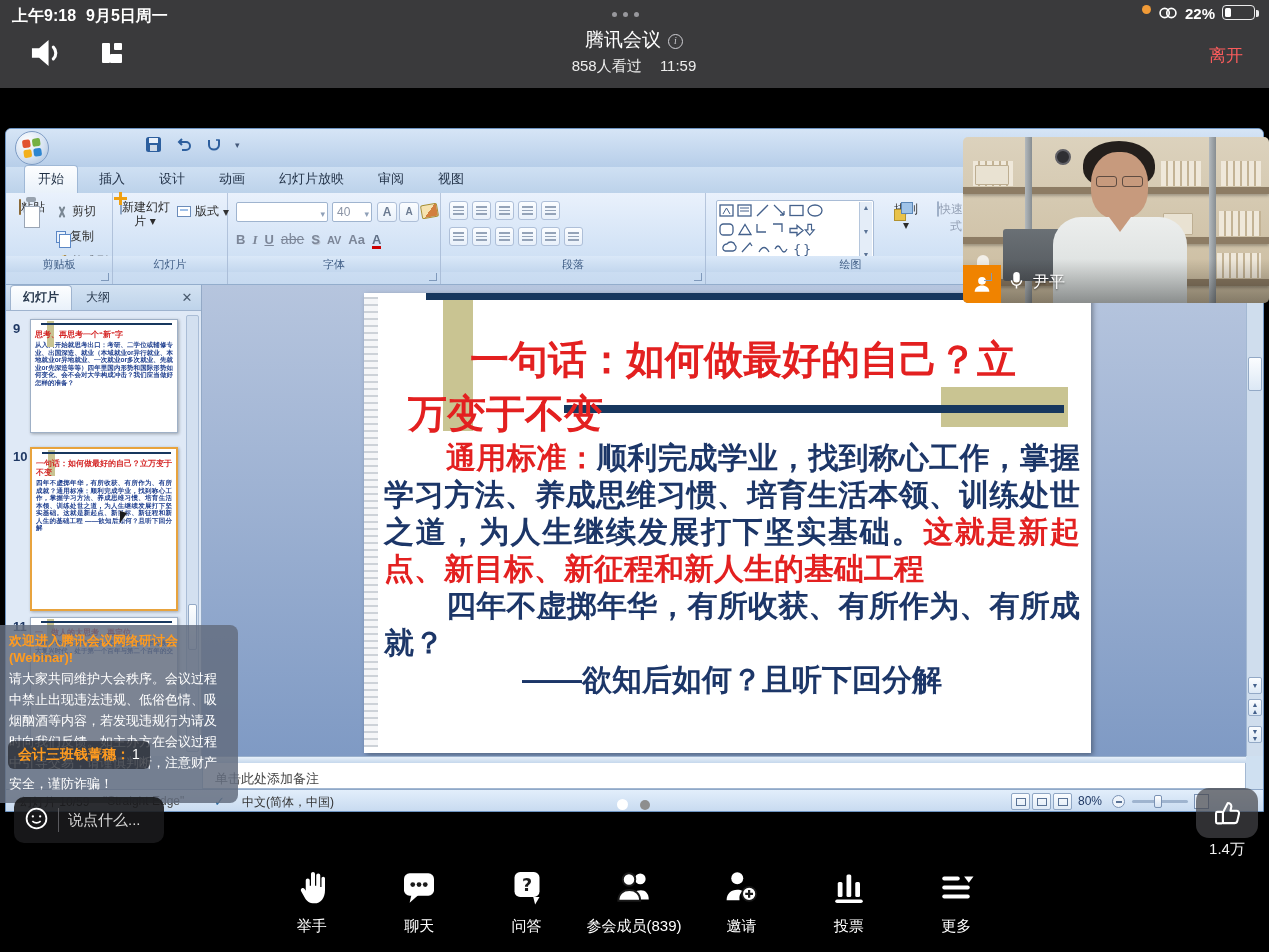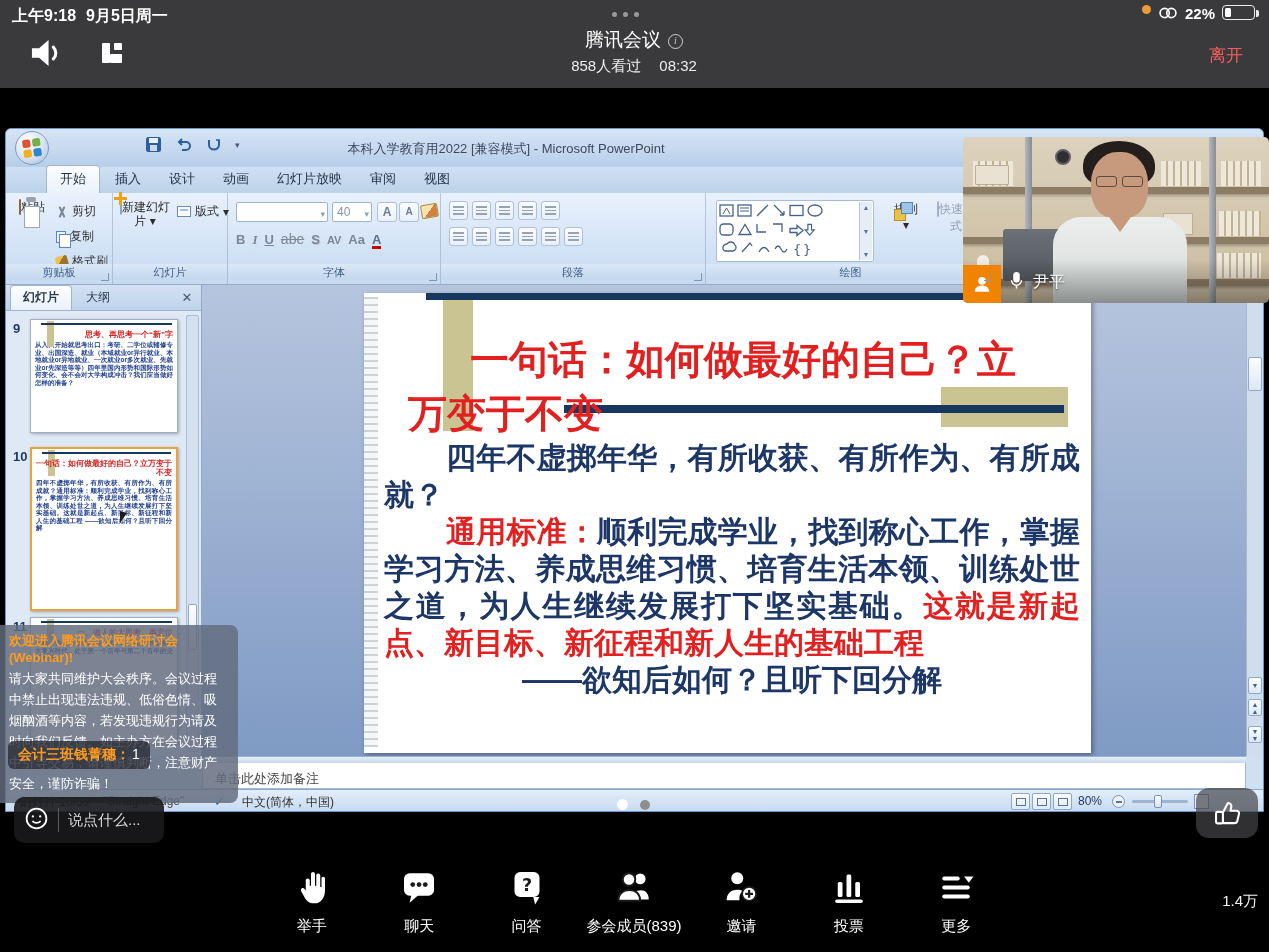--- a/index.html
+++ b/index.html
@@ -33,28 +33,28 @@
 .office-btn{position:absolute;left:9px;top:2px;width:34px;height:34px;border-radius:50%;background:radial-gradient(circle at 35% 30%,#fff,#d7e3f2 55%,#9fb9d8);border:1px solid #7e9cc4;display:grid;place-items:center}
 .office-logo{width:18px;height:18px;display:grid;grid-template-columns:1fr 1fr;gap:2px;transform:rotate(-8deg)}
 .office-logo i{border-radius:2px}
 .ol1{background:#e1512e}.ol2{background:#76b043}.ol3{background:#f3b01c}.ol4{background:#2e86d0}
 .qat{position:absolute;left:140px;top:8px;display:flex;gap:14px;align-items:center}
 .ic-disk{width:15px;height:15px;background:#2d5f9e;border-radius:2.5px;position:relative}
 .ic-disk::before{content:"";position:absolute;left:3px;top:1px;width:9px;height:5px;background:#e8f0fa}
 .ic-disk::after{content:"";position:absolute;left:4px;bottom:1px;width:7px;height:6px;background:#cdd9e8}
 .qat-caret{color:#44597a;font-size:9px}
 .ppt-title{position:absolute;left:180px;top:11px;width:640px;text-align:center;font-size:13px;color:#3c4a5c;white-space:nowrap;overflow:hidden}
-.tabrow{position:absolute;left:0;top:38px;right:0;height:26px;background:linear-gradient(#cfe0f3,#bcd2ea);display:flex;align-items:flex-end;padding-left:40px;gap:2px}
+.tabrow{position:absolute;left:0;top:38px;right:0;height:26px;background:linear-gradient(#cfe0f3,#bcd2ea);display:flex;align-items:flex-end;padding-left:18px;gap:8px}
 .rtab{padding:4px 13px 5px;font-size:13px;color:#1f2f45;border-radius:4px 4px 0 0}
 .rtab.active{background:linear-gradient(#fdfeff,#e9f1fa);border:1px solid #9fb8d6;border-bottom:none}
 
 
 .ribbon{position:absolute;left:0;top:64px;right:0;height:92px;background:linear-gradient(#e9f1fc,#d3e3f6 60%,#c7daf0);border-bottom:1px solid #93adcc;display:flex}
 .rgroup{position:relative;height:100%;border-right:1px solid rgba(150,170,200,.6)}
-.rg-label{position:absolute;left:0;right:0;bottom:4px;height:16px;text-align:center;font-size:11px;line-height:16px;color:#3f5d85;background:linear-gradient(#dae8f8,#c3d7ee)}
+.rg-label{position:absolute;left:0;right:0;bottom:12px;height:16px;text-align:center;font-size:11px;line-height:16px;color:#3f5d85;background:linear-gradient(#dae8f8,#c3d7ee)}
 .dlg{position:absolute;right:3px;bottom:3px;width:8px;height:8px;border-right:1.5px solid #7f99bb;border-bottom:1.5px solid #7f99bb;z-index:2}
 .g-clip{width:107px}.g-slides{width:115px}.g-font{width:213px}.g-para{width:265px}.g-draw{width:290px}
 .g-rest{flex:1;border-right:none}
 .bigbtn{position:absolute;text-align:center;font-size:12px;color:#2b2b2b;line-height:14px}
 .ic-paste{position:relative;width:24px;height:30px;margin:0 auto 2px;background:#c89d5f;border:1px solid #8a6a3a;border-radius:3px}
 .ic-paste::before{content:"";position:absolute;left:4px;top:6px;width:14px;height:20px;background:#fff;border:1px solid #9aa5b5}
 .ic-paste::after{content:"";position:absolute;left:6px;top:-3px;width:10px;height:5px;background:#98a2ae;border-radius:2px}
 .cb-rows{position:absolute;left:50px;top:10px;display:flex;flex-direction:column;gap:8px;font-size:12px;color:#333;white-space:nowrap}
 .cb-rows .row,.sl-rows .row,.pright .row,.shp-rows .row{display:flex;align-items:center;gap:4px}
 .ic-cut{position:relative;width:12px;height:12px}
@@ -109,21 +109,21 @@
 .lp-tab{padding:3px 12px 4px;font-size:12px;color:#2b3b50;border-radius:4px 4px 0 0}
 .lp-tab.active{background:linear-gradient(#fdfeff,#e9f1fa);border:1px solid #9fb4cf;border-bottom:none;font-weight:bold}
 .lp-x{position:absolute;right:6px;top:5px;font-size:13px;color:#4a5a6e;width:16px;text-align:center}
 .thnum{position:absolute;left:7px;font-size:13px;font-weight:bold;color:#1f3864}
 .th-star{position:absolute;left:8px;font-size:9px;color:#6a7a90}
 .thumb{position:absolute;left:24px;width:148px;background:#fff;border:1px solid #9fb0c6;box-shadow:1px 1px 3px rgba(0,0,0,.3);overflow:hidden;padding:7px 4px 2px}
 .thumb.sel{border:2px solid #e8a33d}
 .t9{top:34px;height:114px}.t10{top:162px;height:164px}.t11{top:332px;height:127px}
 .th-top{position:absolute;left:10px;top:3px;right:5px;height:2px;background:#17375e}
 .th-bar{position:absolute;left:16px;top:1px;width:7px;height:26px;background:#c9c492}
-.th-title{position:relative;font-size:8px;font-weight:bold;color:#d42424;text-align:right;line-height:9px;margin:3px 0 2px}
+.th-title{position:relative;font-size:8px;font-weight:bold;color:#d42424;text-align:left;line-height:9px;margin:3px 0 2px}
 .th-body{font-size:6.5px;line-height:7.5px;color:#1f3f8f;font-weight:bold;text-align:justify}
 .th-cursor{position:absolute;left:88px;top:62px;width:0;height:0;border-left:7px solid #1a1a1a;border-bottom:10px solid transparent;border-top:2px solid transparent;filter:drop-shadow(0 0 1px #fff)}
 .lp-sb{position:absolute;right:2px;top:30px;bottom:4px;width:13px;background:#d3e0f0;border:1px solid #aabdd6;border-radius:2px}
 .lp-sb i{position:absolute;left:1px;right:1px;top:288px;height:46px;background:linear-gradient(#fdfefe,#d9e6f4);border:1px solid #93a9c6;border-radius:2px}
 
 
 .canvas{position:absolute;left:196px;top:156px;right:17px;height:471px;background:linear-gradient(#b6c5de,#7f9ac4)}
 .slide{position:absolute;left:162px;top:8px;width:727px;height:460px;background:#fff;box-shadow:2px 2px 5px rgba(0,0,0,.35);overflow:hidden}
 .edge-strip{position:absolute;left:0;top:4px;width:14px;height:450px;background:repeating-linear-gradient(to bottom,#cdd2d8 0 2px,#f5f6f8 2px 7px)}
 .sl-khaki-v{position:absolute;left:79px;top:0;width:30px;height:138px;background:#c9c492}
@@ -185,21 +185,21 @@
 .notice{position:absolute;left:0;top:625px;width:238px;background:rgba(99,109,126,.84);border-radius:0 8px 8px 0;padding:7px 9px 9px;color:#fff}
 .notice-title{font-size:13px;font-weight:bold;color:#ff9b1f;margin-bottom:3px}
 .notice-body{font-size:13px;line-height:21px}
 .chatmsg{position:absolute;left:8px;top:741px;background:rgba(40,44,52,.8);border-radius:6px;padding:5px 10px;font-size:14px;white-space:nowrap}
 .cm-sender{color:#ff9b1f;font-weight:bold}
 .cm-text{color:#fff;margin-left:2px}
 .chatinput{position:absolute;left:14px;top:797px;width:150px;height:46px;background:rgba(26,26,28,.9);border-radius:10px;display:flex;align-items:center;padding:0 10px;gap:9px}
 .ci-div{width:1px;height:24px;background:#5a5a5e}
 .ci-ph{font-size:15px;color:#d6d6d6;white-space:nowrap}
 .likebtn{position:absolute;left:1196px;top:788px;width:62px;height:50px;background:rgba(68,68,72,.7);border-radius:13px;display:grid;place-items:center}
-.likecount{position:absolute;left:1196px;top:892px;width:62px;text-align:right;font-size:15px;color:#f2f2f2}
+.likecount{position:absolute;left:1196px;top:840px;width:62px;text-align:center;font-size:15px;color:#f2f2f2}
 .pdot{position:absolute;border-radius:50%}
 .pd1{left:617px;top:799px;width:11px;height:11px;background:#fff}
 .pd2{left:640px;top:800px;width:10px;height:10px;background:#8e8e8e}
 
 
 .toolbar{position:absolute;left:258px;top:860px;width:752px;height:92px;display:flex}
 .titem{flex:1;display:flex;flex-direction:column;align-items:center;padding-top:6px;gap:9px}
 .ticon{height:42px;display:grid;place-items:center}
 .tlabel{font-size:15px;color:#fff;white-space:nowrap}
 </style>
@@ -227,21 +227,21 @@
           <rect x="6" y="6" width="8" height="20" rx="1"></rect>
           <rect x="14" y="17" width="12" height="9" rx="1"></rect>
           <rect x="18" y="6" width="8" height="7" rx="1"></rect>
         </svg>
     </span>
     <div class="mt-title">
       <span>腾讯会议</span><span class="info-i"></span>
     </div>
     <div class="mt-sub">
       <span>858人看过</span>
-      <span>08:32</span>
+      <span>11:59</span>
     </div>
     <div class="stat-right">
       <i class="rec-dot"></i>
       <span>
         <svg width="20" height="16" viewBox="0 0 24 16" fill="none" stroke="#fff" stroke-width="2">
             <circle cx="8" cy="8" r="5.5"></circle>
             <circle cx="16" cy="8" r="5.5"></circle>
           </svg>
       </span>
       <span class="batt-pct">22%</span>
@@ -267,21 +267,20 @@
         <svg width="17" height="15" viewBox="0 0 17 15" fill="none" stroke="#2d5f9e" stroke-width="2">
             <path d="M4 5h7a4 4 0 010 8H7"></path>
             <path d="M7 2L4 5l3 3"></path>
           </svg>
         <svg width="15" height="15" viewBox="0 0 15 15" fill="none" stroke="#2d5f9e" stroke-width="2">
             <path d="M3 3v5a5 4.5 0 0010 0V3"></path>
             <path d="M10 3l3 0 0 3" stroke-width="1.6"></path>
           </svg>
         <span class="qat-caret">▾</span>
       </span>
-      <div class="ppt-title">本科入学教育用2022 [兼容模式] - Microsoft PowerPoint</div>
     </div>
 
     <div class="tabrow">
       <span class="rtab active">开始</span>
       <span class="rtab">插入</span>
       <span class="rtab">设计</span>
       <span class="rtab">动画</span>
       <span class="rtab">幻灯片放映</span>
       <span class="rtab">审阅</span>
       <span class="rtab">视图</span>
@@ -487,22 +486,22 @@
     <div class="canvas">
       <div class="slide">
         <i class="edge-strip"></i>
         <i class="sl-khaki-v"></i>
         <i class="sl-topline"></i>
         <i class="sl-rule-khaki"></i>
         <i class="sl-rule"></i>
         <div class="sl-t1">一句话：如何做最好的自己？立</div>
         <div class="sl-t2">万变于不变</div>
         <div class="sl-body">
+          <p class="ind"><span class="red">通用标准：</span><span>顺利完成学业，找到称心工作，掌握学习方法、养成思维习惯、培育生活本领、训练处世之道，为人生继续发展打下坚实基础。</span><span class="red">这就是新起点、新目标、新征程和新人生的基础工程</span></p>
           <p class="ind">四年不虚掷年华，有所收获、有所作为、有所成就？</p>
-          <p class="ind"><span class="red">通用标准：</span><span>顺利完成学业，找到称心工作，掌握学习方法、养成思维习惯、培育生活本领、训练处世之道，为人生继续发展打下坚实基础。</span><span class="red">这就是新起点、新目标、新征程和新人生的基础工程</span></p>
           <p class="sl-p3">——欲知后如何？且听下回分解</p>
         </div>
       </div>
     </div>
     <div class="vscroll">
       <span class="vsb vs-up">▲</span>
       <span class="vsb vs-thumb"></span>
       <span class="vsb vs-down">▼</span>
       <span class="vsb vs-prev">▲<br>▲</span>
       <span class="vsb vs-next">▼<br>▼</span>

